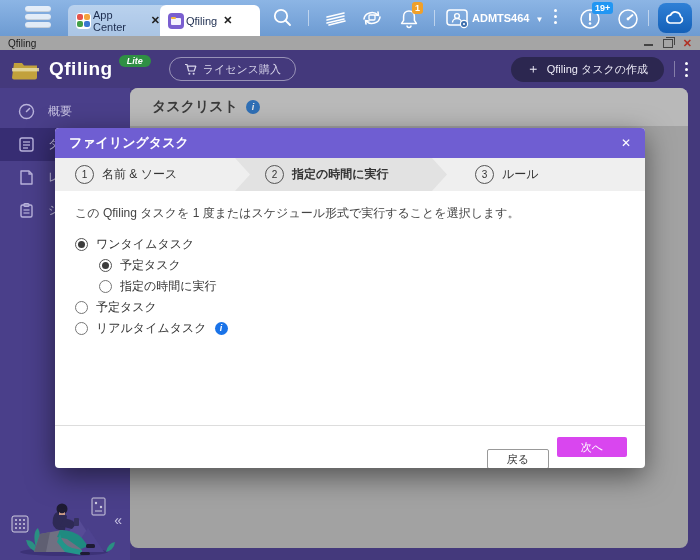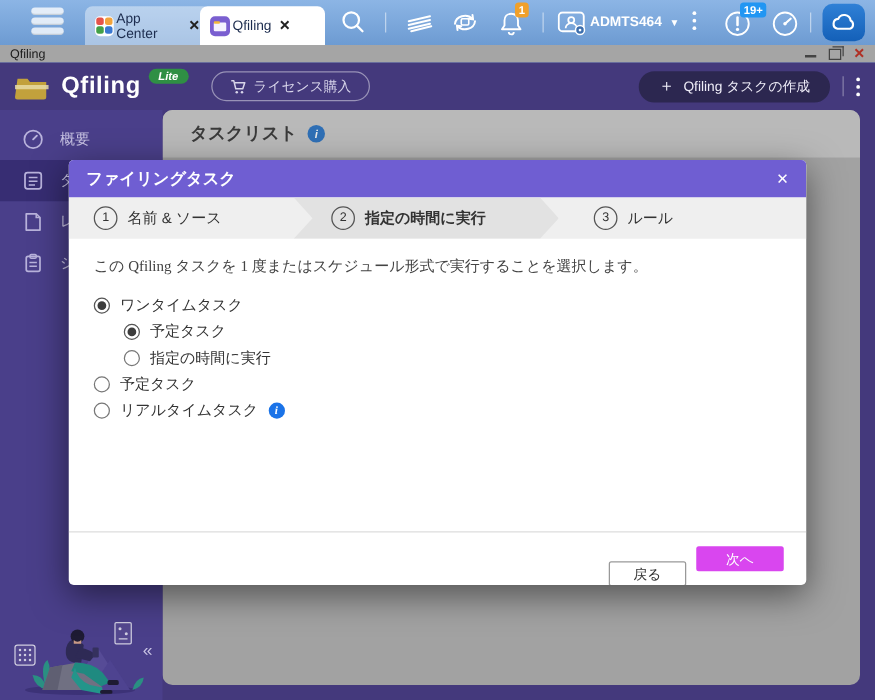--- a/index.html
+++ b/index.html
@@ -93,21 +93,21 @@
   .steps{height:33px;background:#efefef;display:flex;align-items:center;flex:none;}
   .step{display:flex;align-items:center;gap:8px;height:100%;box-sizing:border-box;}
   .step .num{width:17px;height:17px;border:1px solid #555;border-radius:50%;font-size:10px;
     color:#333;display:flex;align-items:center;justify-content:center;flex:none;background:transparent;}
   .step .slabel{font-size:12px;color:#333;white-space:nowrap;}
   .step1{width:180px;padding-left:20px;}
   .step2{width:212px;padding-left:30px;background:#e2e2e2;
     clip-path:polygon(0 0,calc(100% - 15px) 0,100% 50%,calc(100% - 15px) 100%,0 100%,15px 50%);}
   .step2 .slabel{font-weight:bold;}
   .step3{width:130px;padding-left:28px;}
-  .modal-body{flex:1;padding:14px 20px;font-family:Liberation Serif, serif;}
+  .modal-body{flex:1;padding:14px 20px;}
   .desc{font-size:12px;color:#444;margin-bottom:15px;}
   .opt-row{display:flex;align-items:center;gap:8px;margin-bottom:7px;font-size:12px;color:#333;height:14px;}
   .opt-row.indent{margin-left:24px;}
   .radio{width:13px;height:13px;border:1px solid #777;border-radius:50%;box-sizing:border-box;
     position:relative;flex:none;cursor:pointer;background:#fff;}
   .radio.sel{border-color:#555;}
   .radio.sel::after{content:"";position:absolute;left:2px;top:2px;right:2px;bottom:2px;
     background:#3c3c3c;border-radius:50%;}
   .modal-footer{height:42px;border-top:1px solid #ddd;display:flex;align-items:center;
     padding:0 18px;flex:none;}

